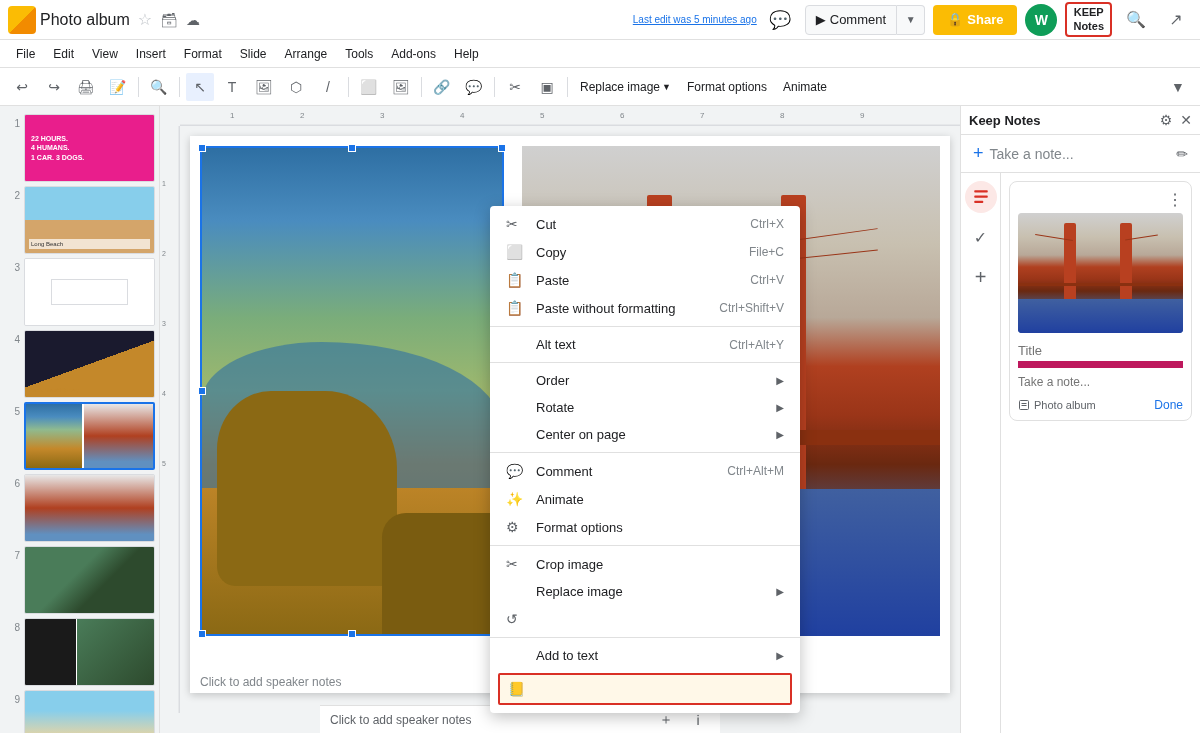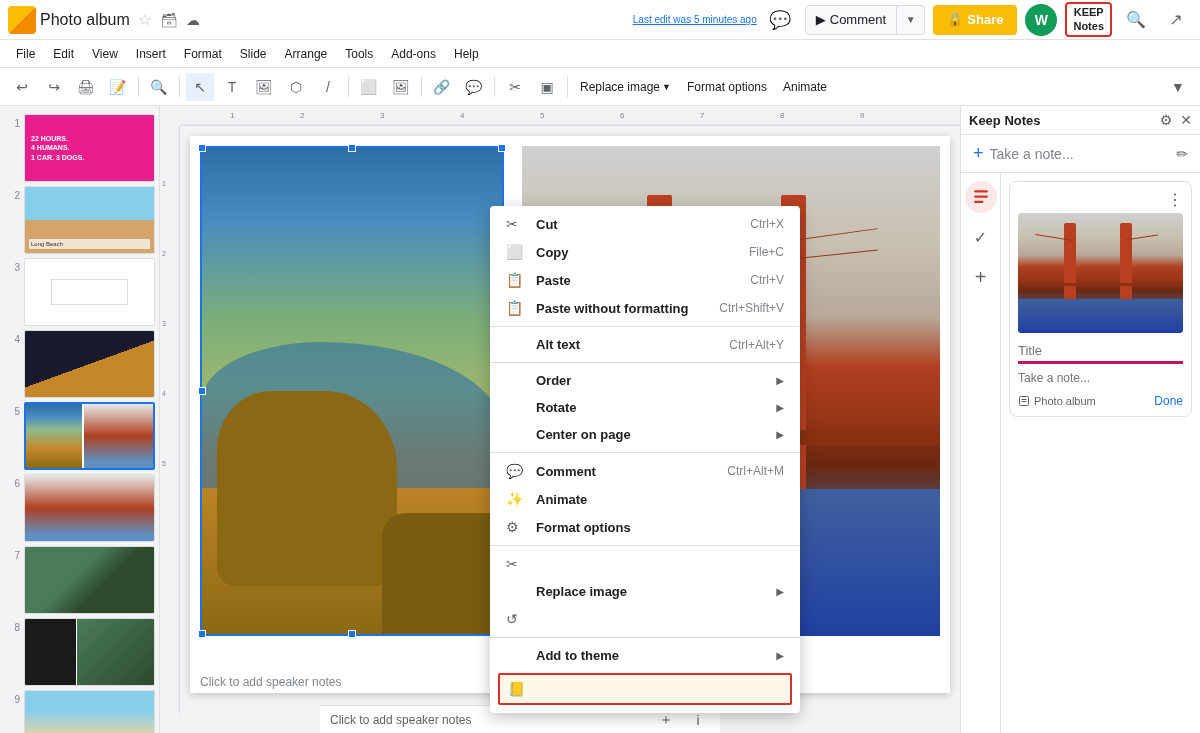--- a/index.html
+++ b/index.html
@@ -87,21 +87,21 @@
     .speaker-notes { position: absolute; bottom: 0; left: 0; right: 0; font-size: 12px; color: #80868b; padding: 4px 10px; }
 
     
     .context-menu {
       position: absolute; left: 330px; top: 100px; width: 310px;
       background: white; border-radius: 4px; box-shadow: 0 4px 16px rgba(0,0,0,0.25); z-index: 100;
       padding: 4px 0;
     }
     .cm-item { display: flex; align-items: center; padding: 6px 16px; font-size: 13px; color: #202124; cursor: pointer; position: relative; }
     .cm-item-icon { width: 20px; margin-right: 10px; font-size: 14px; color: #5f6368; }
-    .cm-item-label { flex: 1; font-weight: bold; }
+    .cm-item-label { flex: 1; }
     .cm-item-shortcut { font-size: 12px; color: #80868b; margin-left: auto; }
     .cm-item-arrow { font-size: 10px; color: #5f6368; margin-left: 8px; }
     .cm-sep { height: 1px; background: #e0e0e0; margin: 4px 0; }
     .cm-item.save-keep { border: 2px solid #d93025; border-radius: 2px; margin: 4px 8px; padding: 6px 8px; }
     .cm-item.save-keep .cm-item-icon { color: #fbbc04; }
 
     
     .keep-panel {
       width: 240px; background: white; border-left: 1px solid #e0e0e0; display: flex; flex-direction: column;
     }
@@ -425,36 +425,37 @@
       </div>
 
       <div class="cm-item">
         <span class="cm-item-icon">⚙</span>
         <span class="cm-item-label">Format options</span>
       </div>
       <div class="cm-sep"></div>
 
       <div class="cm-item">
         <span class="cm-item-icon">✂</span>
+        <span class="cm-item-label">Crop image</span>
       </div>
 
       <div class="cm-item">
         <span class="cm-item-icon"></span>
         <span class="cm-item-label">Replace image</span>
         <span class="cm-item-arrow">▶</span>
       </div>
 
       <div class="cm-item">
         <span class="cm-item-icon">↺</span>
       </div>
       <div class="cm-sep"></div>
 
       <div class="cm-item">
         <span class="cm-item-icon"></span>
-        <span class="cm-item-label">Add to theme</span>
+        <span class="cm-item-label">Add to text</span>
         <span class="cm-item-arrow">▶</span>
       </div>
 
       <div class="cm-item save-keep" style="background:#fff8e8;">
         <span class="cm-item-icon" style="color:#fbbc04;">📒</span>
       </div>
     </div>
 
     <div class="bottom-bar">
       <span style="font-size:12px;color:#5f6368;">Click to add speaker notes</span>
@@ -506,21 +507,21 @@
             <div style="width:100%;height:100%;background:linear-gradient(180deg,#d0d0d0 0%,#c8c0b0 20%,#b8a898 35%,#b04020 45%,#9a3518 55%,#6a2810 65%,#4a6090 80%,#3050a0 100%);position:relative;overflow:hidden;border-radius:4px;">
               <div style="position:absolute;left:28%;top:8%;width:7%;height:78%;background:#b84020;border-radius:2px 2px 0 0;"></div>
               <div style="position:absolute;left:62%;top:8%;width:7%;height:78%;background:#b84020;border-radius:2px 2px 0 0;"></div>
               <div style="position:absolute;left:10%;top:20%;width:23%;height:1px;background:#9a3518;transform:rotate(9deg);"></div>
               <div style="position:absolute;left:65%;top:20%;width:20%;height:1px;background:#9a3518;transform:rotate(-9deg);"></div>
               <div style="position:absolute;left:0;top:58%;width:100%;height:3%;background:#8a3010;"></div>
               <div style="position:absolute;bottom:0;left:0;right:0;height:28%;background:linear-gradient(180deg,#4060a0,#2040a0);"></div>
             </div>
           </div>
 
-          <div style="border-bottom:3px solid #be185d;margin-bottom:4px;padding-bottom:2px;">
+          <div style="border-bottom:7px solid #be185d;margin-bottom:4px;padding-bottom:2px;">
             <input type="text" style="border: none; outline: none; width: 100%; font-size: 13px; color: rgb(32, 33, 36); font-weight: 500;" placeholder="Title">
           </div>
 
           <div style="margin-bottom:8px;">
             <input type="text" style="border: none; outline: none; width: 100%; font-size: 12px; color: rgb(128, 134, 139);" placeholder="Take a note...">
           </div>
 
           <div class="keep-note-footer">
             <div class="keep-note-source">
               <svg width="12" height="12" viewBox="0 0 24 24" fill="#5f6368">

